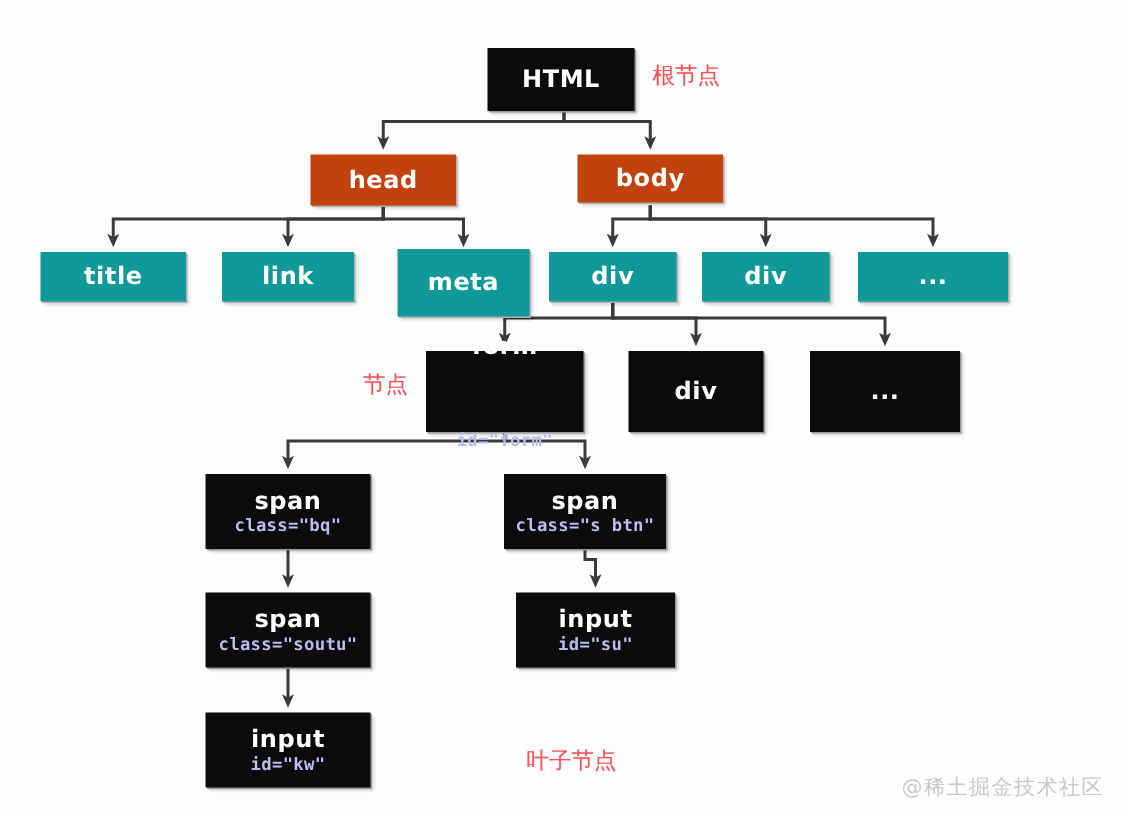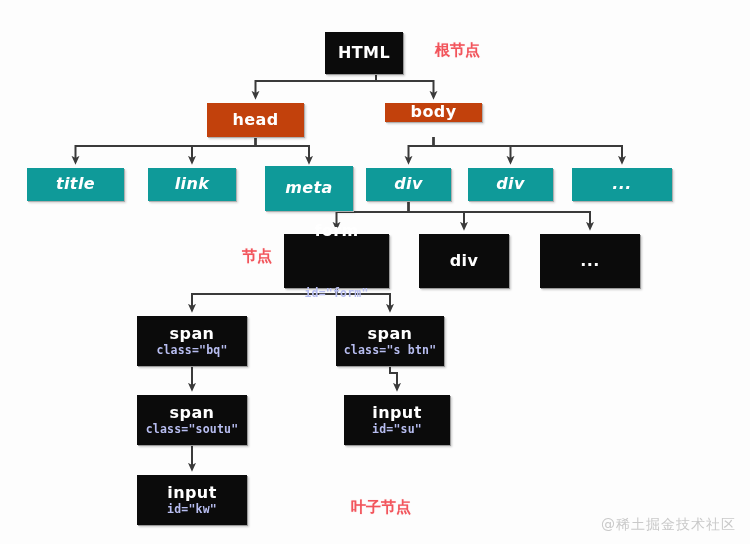--- a/index.html
+++ b/index.html
@@ -52,27 +52,26 @@
     background: #0b0b0b;
     box-shadow: 1px 1px 0 #9a9a9a, 2px 2px 2px rgba(0,0,0,0.20);
   }
   .node.orange {
     background: #c2410c;
     box-shadow: 1px 1px 0 #b0b0b0, 2px 2px 2px rgba(0,0,0,0.18);
   }
   .node.teal {
     background: #0f9a99;
     box-shadow: 1px 1px 0 #b0b0b0, 2px 2px 2px rgba(0,0,0,0.16);
-    font-style: italic;
   }
   .note {
     position: absolute;
     color: #f2545b;
     font-size: 15px;
-    font-weight: 700;
+    font-weight: 400;
     white-space: nowrap;
     text-shadow: 0 0 1px rgba(242,84,91,0.35);
     z-index: 4;
   }
   .watermark {
     position: absolute;
     right: 14px;
     bottom: 10px;
     color: #c9c9c9;
     font-size: 14px;
@@ -105,27 +104,27 @@
         <path d="M408.5,201 L408.5,212 L590,212 L590,226" marker-end="url(#arrow)"></path>
         <path d="M336.5,288 L336.5,294 L192,294 L192,308" marker-end="url(#arrow)"></path>
         <path d="M336.5,288 L336.5,294 L390,294 L390,308" marker-end="url(#arrow)"></path>
         <path d="M192,366 L192,387" marker-end="url(#arrow)"></path>
         <path d="M390,366 L390,373 L397,373 L397,387" marker-end="url(#arrow)"></path>
         <path d="M192,445 L192,467" marker-end="url(#arrow)"></path>
       </g>
   </svg>
 
   <div id="node-layer">
-      <div class="node black" style="left: 325px; top: 32px; width: 78px; height: 42px;">
+      <div class="node black" style="left: 325px; top: 32px; width: 98px; height: 42px;">
         <span class="tag">HTML</span>
       </div>
       <div class="node orange" style="left: 207px; top: 103px; width: 97px; height: 34px;">
         <span class="tag">head</span>
       </div>
-      <div class="node orange" style="left: 385px; top: 103px; width: 97px; height: 19px;">
+      <div class="node orange" style="left: 385px; top: 103px; width: 97px; height: 32px;">
         <span class="tag">body</span>
       </div>
       <div class="node teal" style="left: 27px; top: 168px; width: 97px; height: 33px;">
         <span class="tag">title</span>
       </div>
       <div class="node teal" style="left: 148px; top: 168px; width: 88px; height: 33px;">
         <span class="tag">link</span>
       </div>
       <div class="node teal" style="left: 265px; top: 152px; width: 88px; height: 45px; margin-top: 14px;">
         <span class="tag">meta</span>

